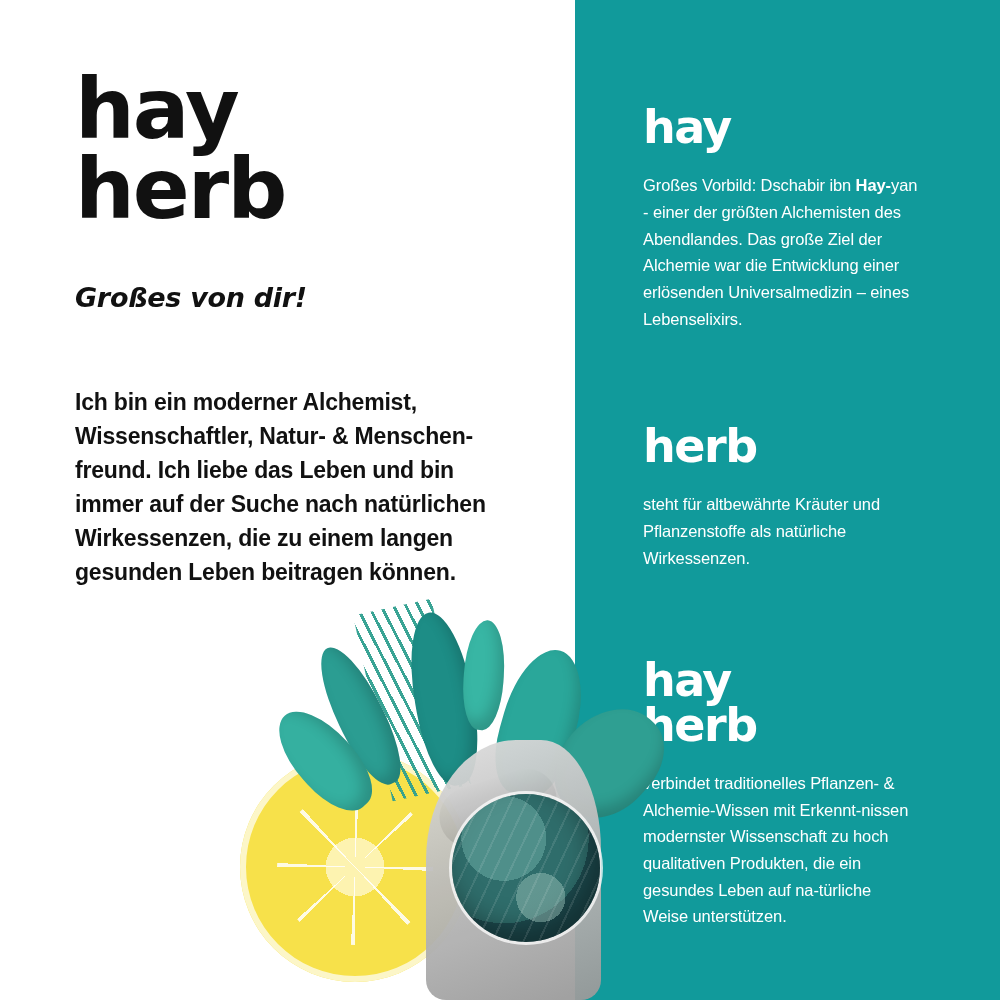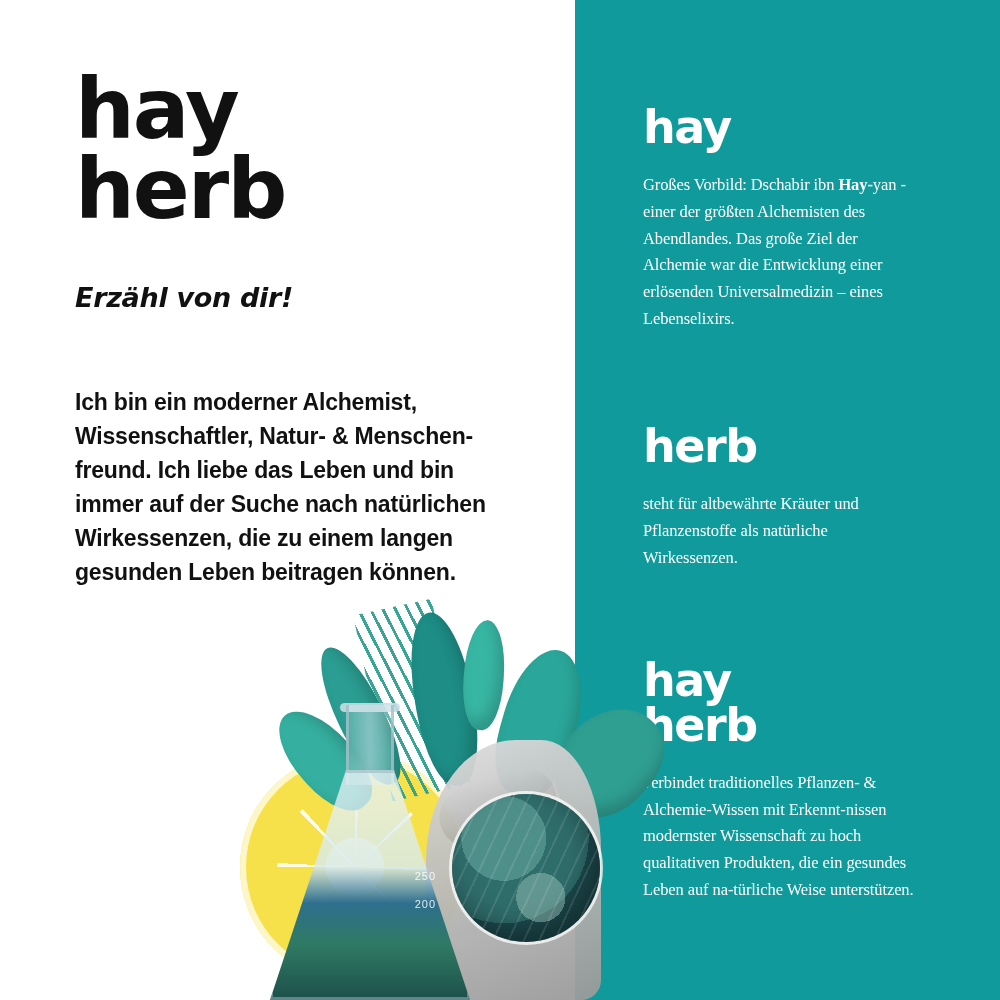--- a/index.html
+++ b/index.html
@@ -92,21 +92,20 @@
     color: #ffffff;
     margin: 0 0 22px 0;
   }
   .r-head .line2 { display: block; }
   .r-text {
     font-size: 16.5px;
     line-height: 1.62;
     color: #ffffff;
     letter-spacing: -0.1px;
     max-width: 275px;
-    font-family: Liberation Serif, serif;
   }
   .r-text b { font-weight: bold; }
   .block-1 { margin-bottom: 92px; }
   .block-2 { margin-bottom: 86px; }
 
   
   .artwork {
     position: absolute;
     left: 230px;
     bottom: 0;
@@ -267,21 +266,21 @@
 <body>
 
 <div class="page">
 
   <div class="left-panel">
     <h1 class="brand-wordmark">
       <span>hay</span>
       <span class="line2">herb</span>
     </h1>
 
-    <div class="tagline">Erzähl von dir!</div>
+    <div class="tagline">Großes von dir!</div>
 
     <p class="body-copy">Ich bin ein moderner Alchemist, Wissenschaftler, Natur- &amp; Menschen-freund. Ich liebe das Leben und bin immer auf der Suche nach natürlichen Wirkessenzen, die zu einem langen gesunden Leben beitragen können.</p>
 
   </div>
 
   <div class="right-panel">
 
     <div class="r-block block-1">
       <div class="r-head">hay</div>
       <div class="r-text"><span>Großes Vorbild: Dschabir ibn </span><b>Hay-</b><span>yan - einer der größten Alchemisten des Abendlandes. Das große Ziel der Alchemie war die Entwicklung einer erlösenden Universalmedizin – eines Lebenselixirs.</span></div>
@@ -310,25 +309,17 @@
       <div class="leaf l3"></div>
       <div class="leaf l5"></div>
       <div class="leaf l1"></div>
       <div class="leaf l6"></div>
       <div class="leaf l2"></div>
       <div class="leaf l4"></div>
     </div>
 
     <div class="hand"></div>
 
-    <div class="flask">
-      <div class="flask-lip"></div>
-      <div class="flask-neck"></div>
-      <div class="flask-body"></div>
-      <div class="flask-outline"></div>
-      <div class="flask-mark mark-250">250</div>
-      <div class="flask-mark mark-200">200</div>
-    </div>
 
     <div class="globe"></div>
   </div>
 
 </div>
 
 </body></html>

